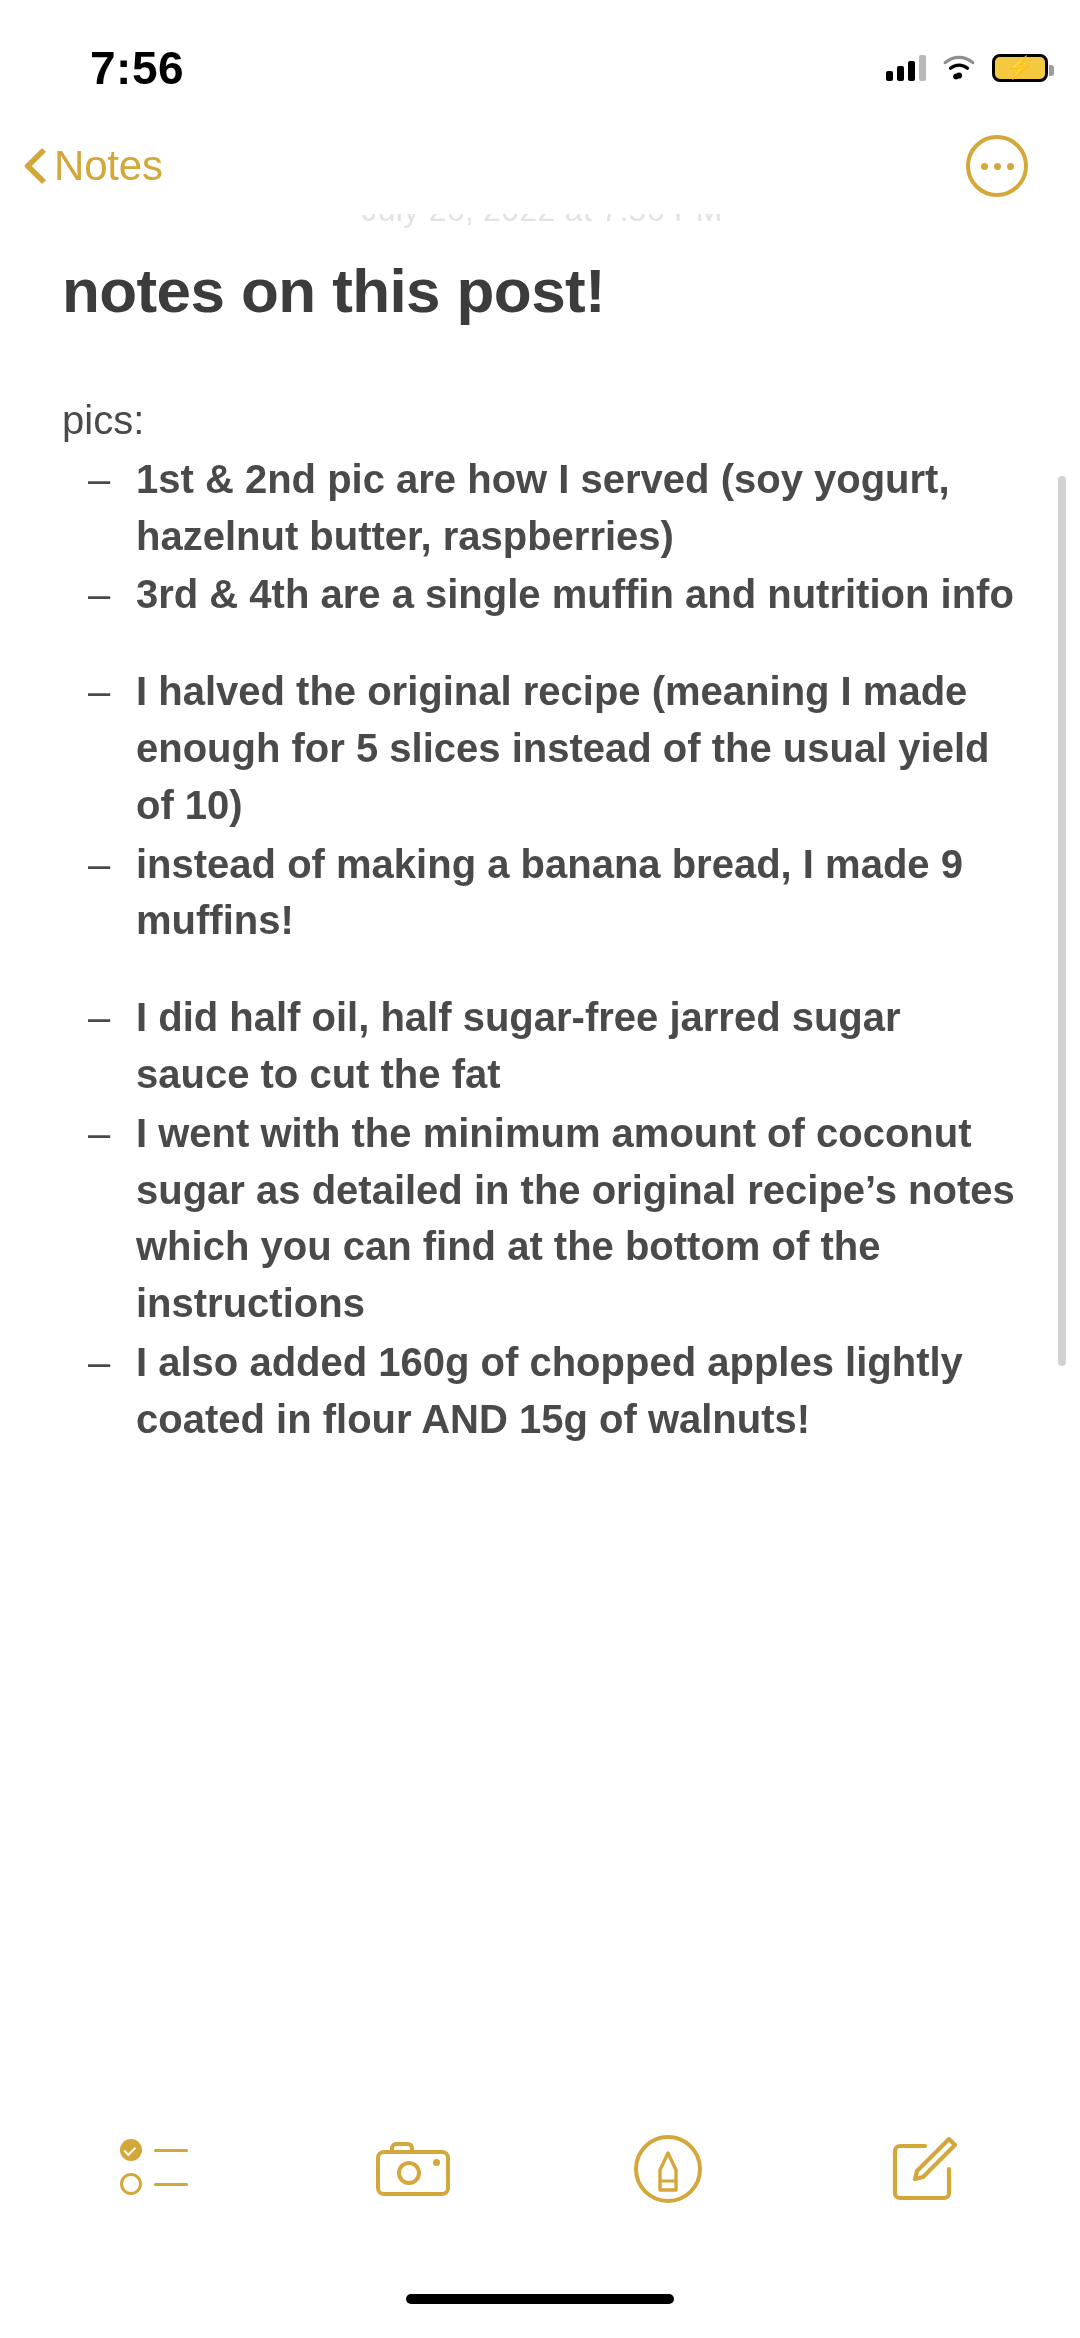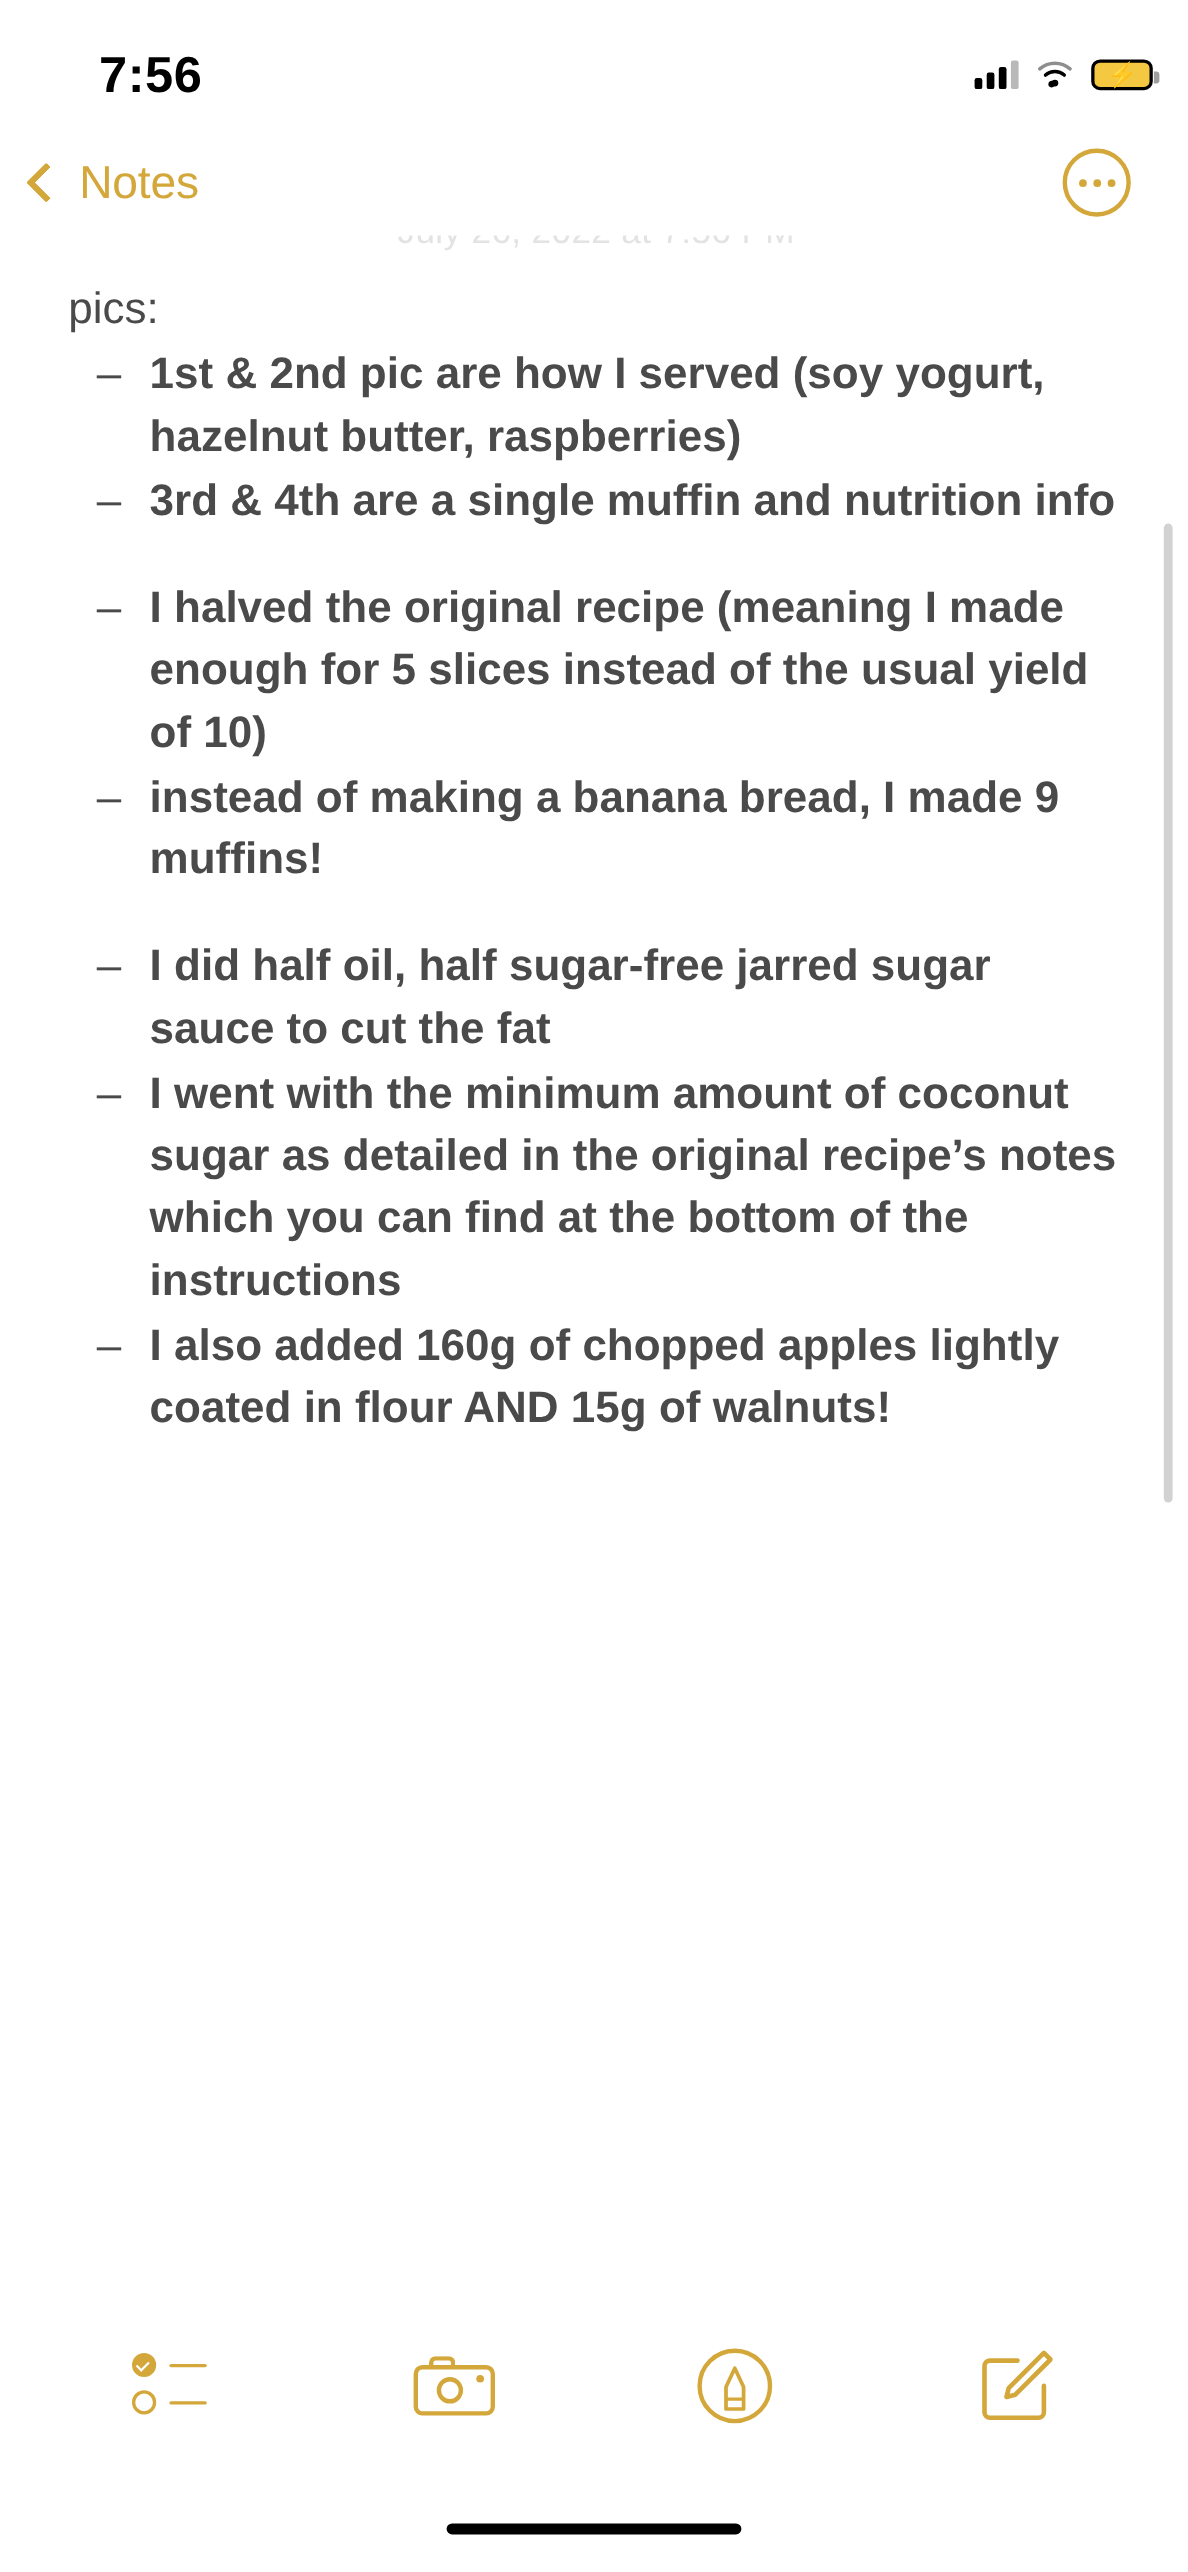--- a/index.html
+++ b/index.html
@@ -78,21 +78,21 @@
     position: relative;
     height: 96px;
     display: flex;
     align-items: center;
     justify-content: space-between;
     padding: 0 52px 0 24px;
   }
   .back-btn {
     display: flex;
     align-items: center;
-    gap: 26px;
+    gap: 8px;
     color: #d4a73a;
     cursor: pointer;
   }
   .chevron {
     width: 22px; height: 38px;
     position: relative;
   }
   .chevron::before {
     content: "";
     position: absolute;
@@ -320,20 +320,21 @@
     </div>
     <div class="more-btn">
       <span></span>
         <span></span>
         <span></span>
     </div>
   </div>
 
   <div class="note-scroll">
     <div class="note-date">July 26, 2022 at 7:56 PM</div>
+    <div class="note-title">notes on this post!</div>
 
     <div class="section">
       <div class="section-head">pics:</div>
       <ul class="bullet-list">
         <li class="bullet-item">
           <span class="bullet-dash">–</span>
           <span class="bullet-text">1st &amp; 2nd pic are how I served (soy yogurt, hazelnut butter, raspberries)</span>
         </li>
         <li class="bullet-item">
           <span class="bullet-dash">–</span>

